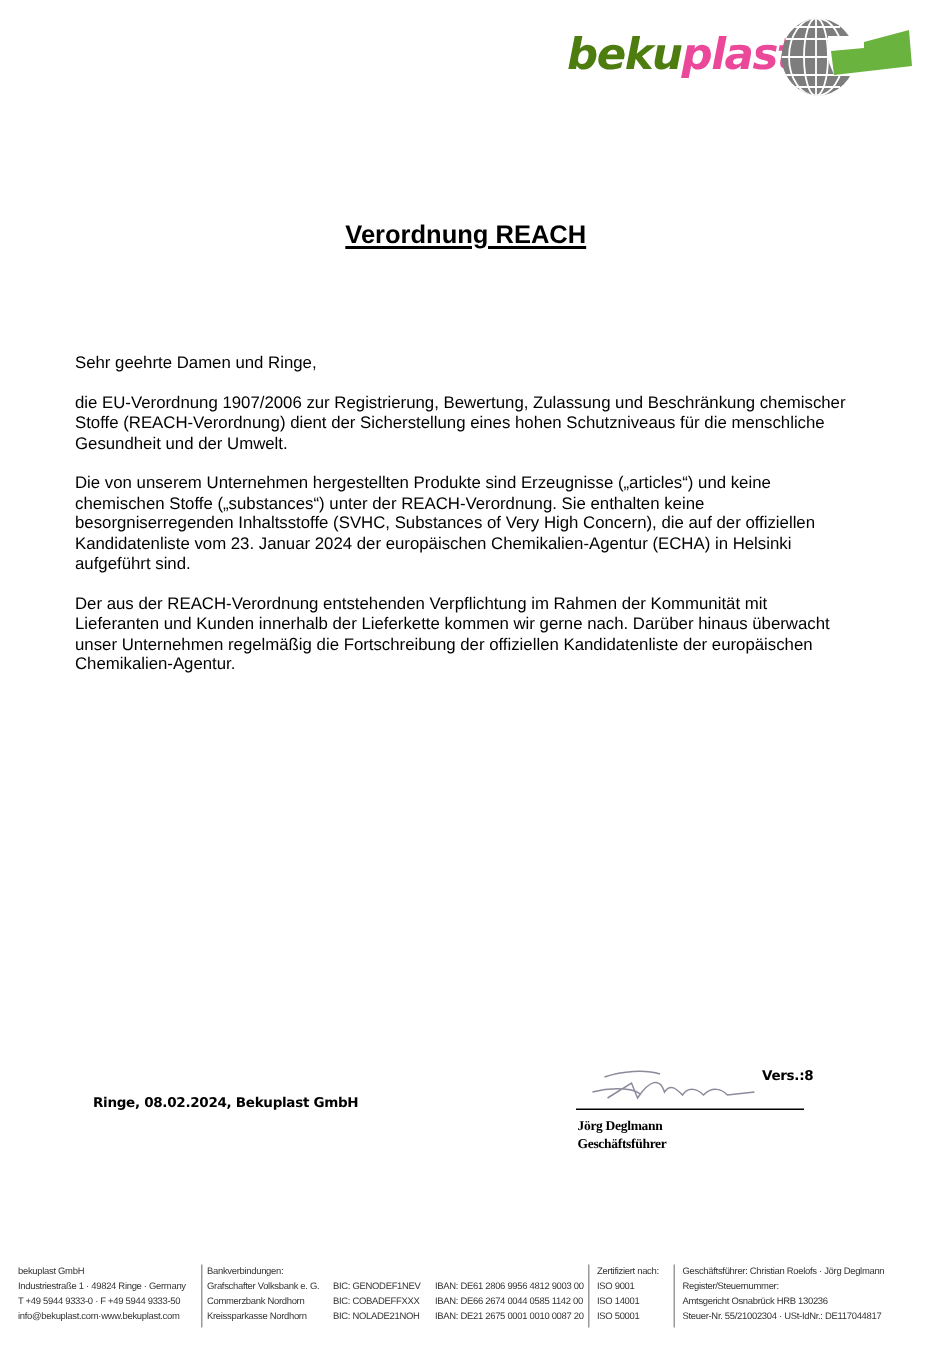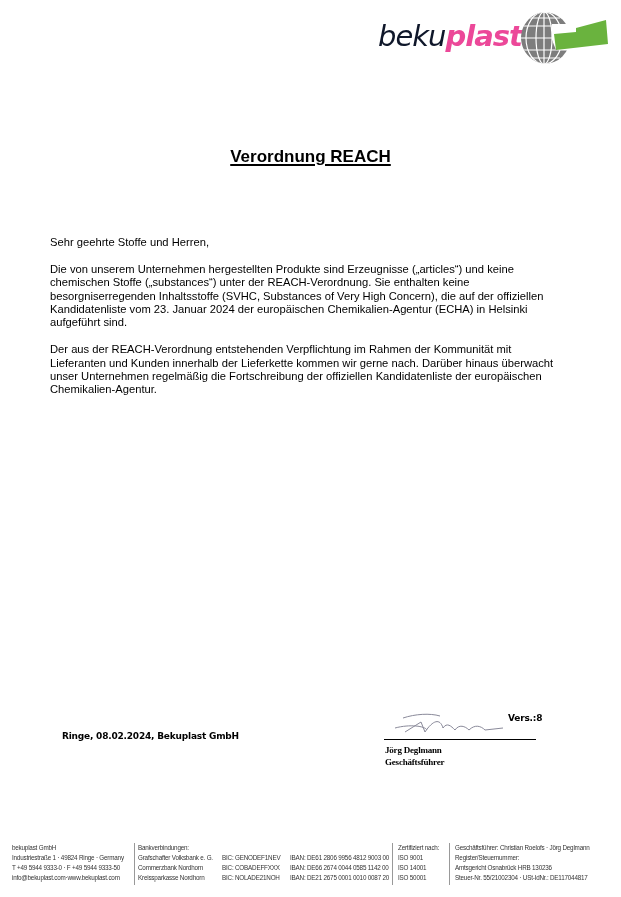--- a/index.html
+++ b/index.html
@@ -1,19 +1,19 @@
 <!DOCTYPE html>
 <html><head>
 <meta charset="utf-8">
 <style>
   html, body { margin: 0; padding: 0; background: #ffffff; }
   body { width: 621px; height: 897px; position: relative; overflow: hidden; font-family: "Liberation Sans", sans-serif; color: #000; }
   .logo { position: absolute; left: 378px; top: 8px; width: 240px; height: 60px; }
   .logo-text { position: absolute; left: 0; top: 14px; font-family: "DejaVu Sans", sans-serif; font-style: italic; font-size: 29px; letter-spacing: -1px; line-height: 1; }
-  .logo-beku { color: #0f172a; }
+  .logo-beku { color: #4d7c0f; font-weight: bold; }
   .logo-plast { color: #ec4899; font-weight: bold; }
   .logo-mark { position: absolute; left: 138px; top: 2px; width: 100px; height: 56px; }
   .title { position: absolute; left: 0; width: 621px; top: 147px; text-align: center; font-weight: bold; font-size: 17px; text-decoration: underline; text-decoration-thickness: 2px; text-underline-offset: 2px; }
   .body-text { position: absolute; left: 50px; top: 236px; width: 520px; font-size: 11.2px; line-height: 13.4px; }
   .body-text p { margin: 0 0 13.4px 0; }
   .signoff { position: absolute; left: 50px; top: 731px; font-size: 9px; font-weight: bold; font-family: "DejaVu Sans", sans-serif; letter-spacing: -0.2px; padding-left: 12px; }
   .sig { position: absolute; left: 385px; top: 708px; width: 150px; height: 30px; }
   .sig-line { position: absolute; left: 384px; top: 739px; width: 152px; height: 1px; background: #000; }
   .sig-name { position: absolute; left: 385px; top: 744px; font-size: 9px; font-weight: bold; font-family: Liberation Serif, serif; letter-spacing: -0.2px; line-height: 12px; }
   .sig-vers { position: absolute; left: 508px; top: 712px; font-size: 9px; font-weight: bold; font-family: "DejaVu Sans", sans-serif; letter-spacing: -0.2px; line-height: 12px; }
@@ -51,21 +51,22 @@
         <line x1="12" y1="48" x2="44" y2="48"></line>
       </g>
     </g>
     <path d="M38 24 L60 22 L60 18 L90 10 L92 34 L40 40 Z" fill="#6ab33e"></path>
   </svg>
 </div>
 
 <div class="title">Verordnung REACH</div>
 
 <div class="body-text">
-  <p>Sehr geehrte Stoffe und Herren,</p>
+  <p>Sehr geehrte Damen und Ringe,</p>
+  <p>die EU-Verordnung 1907/2006 zur Registrierung, Bewertung, Zulassung und Beschränkung chemischer Stoffe (REACH-Verordnung) dient der Sicherstellung eines hohen Schutzniveaus für die menschliche Gesundheit und der Umwelt.</p>
   <p>Die von unserem Unternehmen hergestellten Produkte sind Erzeugnisse („articles“) und keine chemischen Stoffe („substances“) unter der REACH-Verordnung. Sie enthalten keine besorgniserregenden Inhaltsstoffe (SVHC, Substances of Very High Concern), die auf der offiziellen Kandidatenliste vom 23. Januar 2024 der europäischen Chemikalien-Agentur (ECHA) in Helsinki aufgeführt sind.</p>
   <p>Der aus der REACH-Verordnung entstehenden Verpflichtung im Rahmen der Kommunität mit Lieferanten und Kunden innerhalb der Lieferkette kommen wir gerne nach. Darüber hinaus überwacht unser Unternehmen regelmäßig die Fortschreibung der offiziellen Kandidatenliste der europäischen Chemikalien-Agentur.</p>
 </div>
 
 <div class="signoff">Ringe, 08.02.2024, Bekuplast GmbH</div>
 
 <svg class="sig" viewBox="0 0 150 30">
   <path d="M18 10 C30 6, 45 5, 55 8 M10 20 C25 16, 40 18, 42 22 M20 24 L36 14 L40 24 C48 12, 55 10, 58 20 C62 14, 66 18, 70 22 C74 16, 80 18, 84 22 C90 16, 96 18, 100 22 L118 20" stroke="#8a8a9a" stroke-width="1" fill="none"></path>
 </svg>
 <div class="sig-line"></div>

